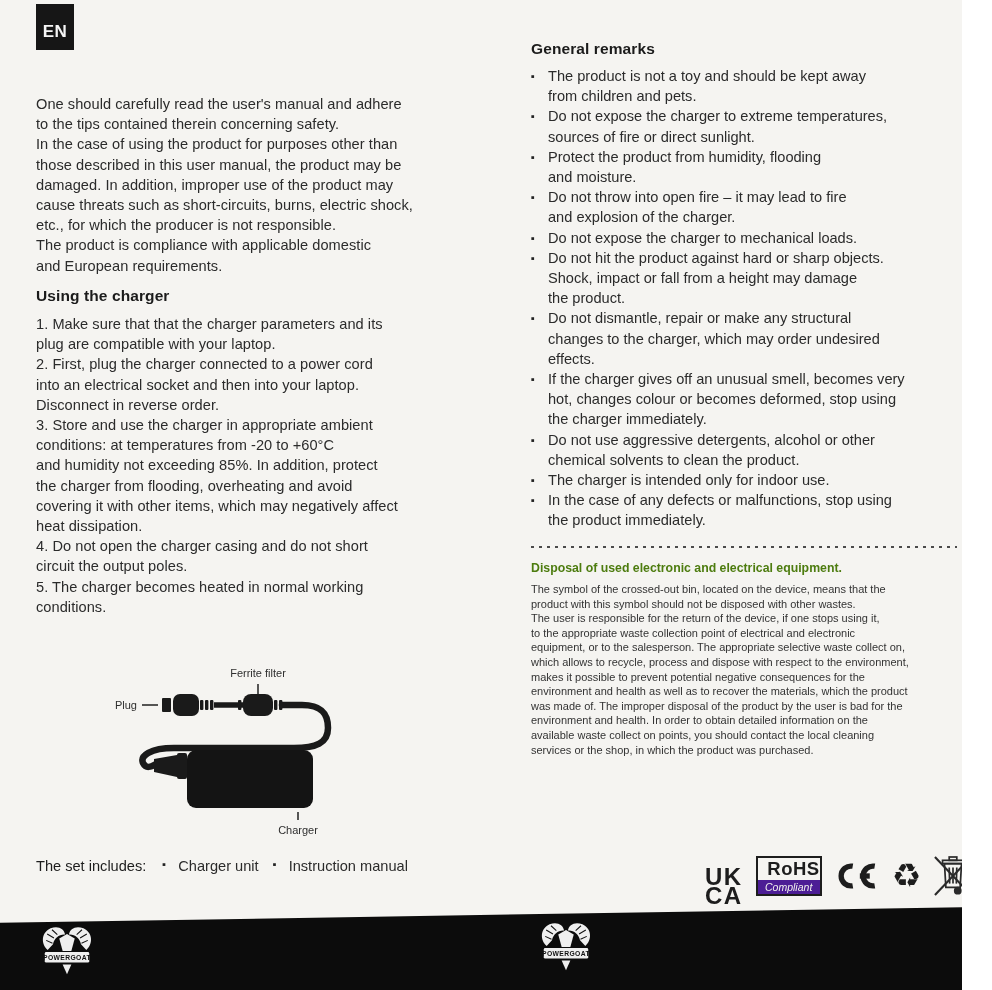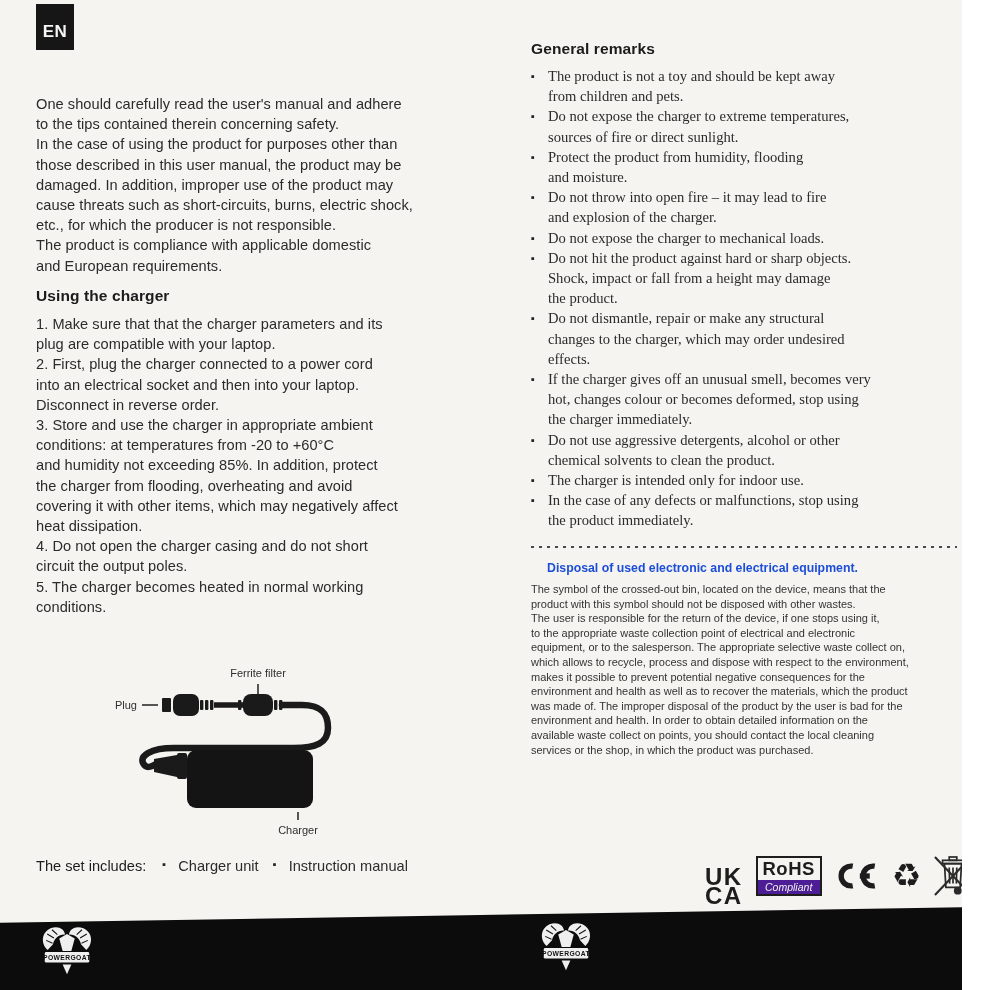--- a/index.html
+++ b/index.html
@@ -24,45 +24,45 @@
   .col-heading{
     font-weight:bold;font-size:15.5px;color:#1b1b1b;letter-spacing:.1px;
   }
   .body-text{
     font-size:14.6px;line-height:20.2px;color:#2b2b2b;
     white-space:pre-line;letter-spacing:.05px;
   }
   .left-col-x{left:36px;width:434px;}
   .right-col-x{left:531px;width:434px;}
   
-  .bullet-list{margin:0;padding:0;list-style:none;font-family:Liberation Serif, serif;}
+  .bullet-list{margin:0;padding:0;list-style:none;}
   .bullet-item{
     position:relative;padding-left:17px;margin:0;
     font-size:14.6px;line-height:20.2px;color:#2b2b2b;white-space:pre-line;
   }
   .bullet-item::before{
     content:"▪";position:absolute;left:0;top:0;font-size:11px;line-height:20.2px;color:#222;
   }
   
   .dashed-divider{
     height:2px;width:426px;
     background:repeating-linear-gradient(90deg,#4a4a4a 0 3.5px,transparent 3.5px 8px);
   }
-  .small-heading{font-weight:bold;font-size:12.3px;color:#1d4ed8;margin-left:16px;}
+  .small-heading{font-weight:bold;font-size:12.3px;color:#4d7c0f;}
   .small-text{font-size:11px;line-height:14.6px;color:#333;white-space:pre-line;}
   
   .set-row{display:flex;align-items:baseline;font-size:14.6px;color:#2b2b2b;}
   .set-label{font-weight:normal;margin-right:16px;color:#1d1d1d;}
   .set-item{position:relative;padding-left:16px;margin-right:14px;}
   .set-item::before{content:"▪";position:absolute;left:0;top:0;font-size:11px;color:#222;}
   
   .marks-row{display:flex;align-items:center;gap:13px;}
   .ukca{font-weight:bold;font-size:24px;line-height:19px;color:#1d1d1d;letter-spacing:1.5px;text-align:center;margin-top:20px;}
   .rohs-box{border:2.5px solid #1d1d1d;width:62px;text-align:center;background:#f5f4f1;}
-  .rohs-top{font-weight:bold;font-size:18.5px;line-height:22px;color:#1d1d1d;letter-spacing:.5px;}
+  .rohs-top{font-weight:bold;font-size:18.5px;line-height:22px;color:#1d1d1d;letter-spacing:.5px;text-align:right;}
   .rohs-bottom{background:#4c1d95;color:#f2f1ee;font-size:10.5px;line-height:14px;font-style:italic;}
   
   .footer-bar{
     left:0;top:905px;width:992px;height:85px;background:#0c0c0c;
     clip-path:polygon(0 21%,100% 2%,100% 100%,0 100%);
   }
   .diagram-label{font-size:11px;fill:#2e2e2e;}
 </style>
 </head>
 <body>

